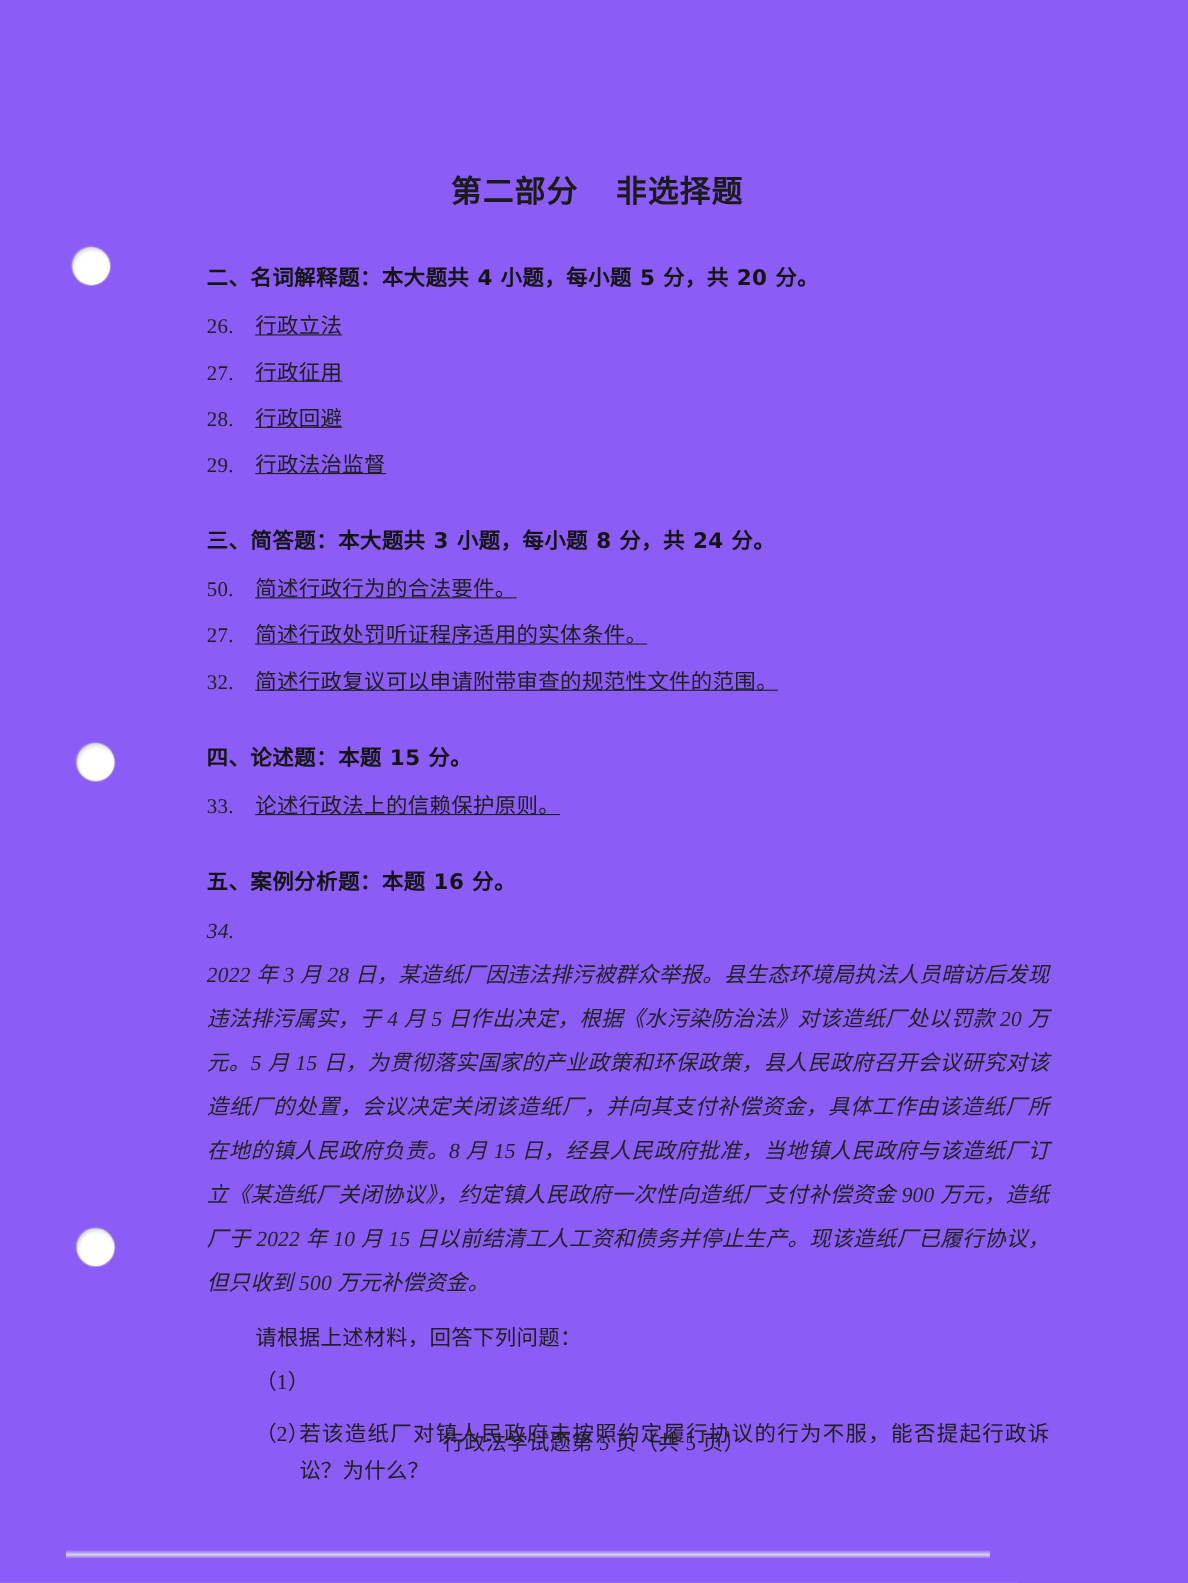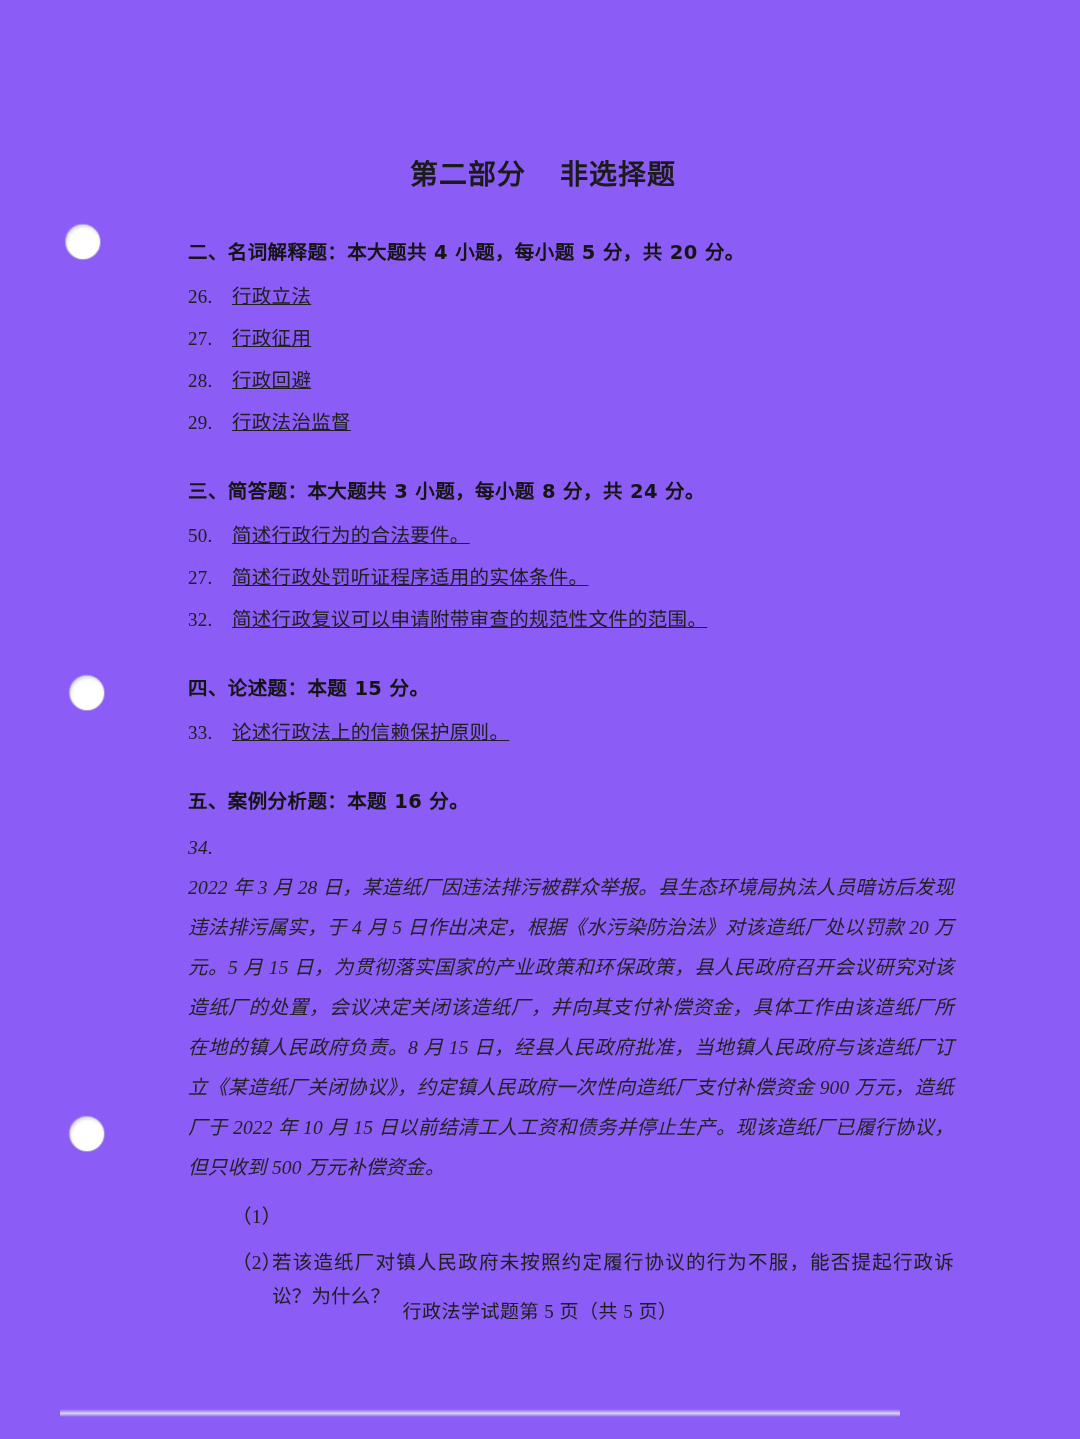--- a/index.html
+++ b/index.html
@@ -235,20 +235,21 @@
     </div>
 
     <div class="blk-case">
       <div class="section-head">五、案例分析题：本题 16 分。</div>
 
       <div class="case-body">
         <span class="case-num">34.</span>
         <span class="case-text">2022 年 3 月 28 日，某造纸厂因违法排污被群众举报。县生态环境局执法人员暗访后发现违法排污属实，于 4 月 5 日作出决定，根据《水污染防治法》对该造纸厂处以罚款 20 万元。5 月 15 日，为贯彻落实国家的产业政策和环保政策，县人民政府召开会议研究对该造纸厂的处置，会议决定关闭该造纸厂，并向其支付补偿资金，具体工作由该造纸厂所在地的镇人民政府负责。8 月 15 日，经县人民政府批准，当地镇人民政府与该造纸厂订立《某造纸厂关闭协议》，约定镇人民政府一次性向造纸厂支付补偿资金 900 万元，造纸厂于 2022 年 10 月 15 日以前结清工人工资和债务并停止生产。现该造纸厂已履行协议，但只收到 500 万元补偿资金。</span>
       </div>
 
+      <div class="sub-intro">请根据上述材料，回答下列问题：</div>
 
       <div class="sub-q">
         <span class="sub-label">（1）</span>
       </div>
 
       <div class="sub-q">
         <span class="sub-label">（2）</span>
         <span class="sub-text">若该造纸厂对镇人民政府未按照约定履行协议的行为不服，能否提起行政诉讼？为什么？</span>
       </div>
     </div>

